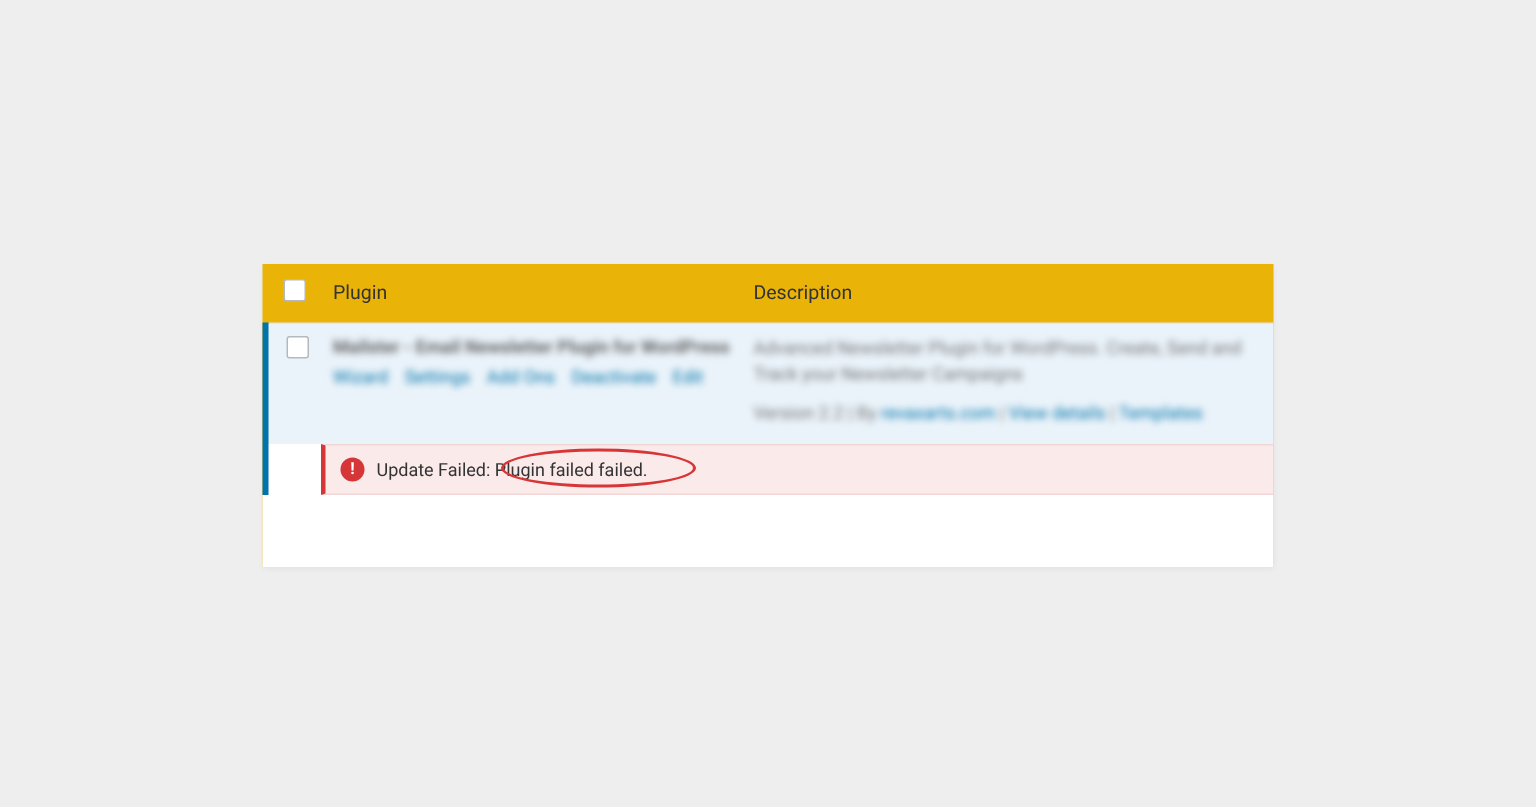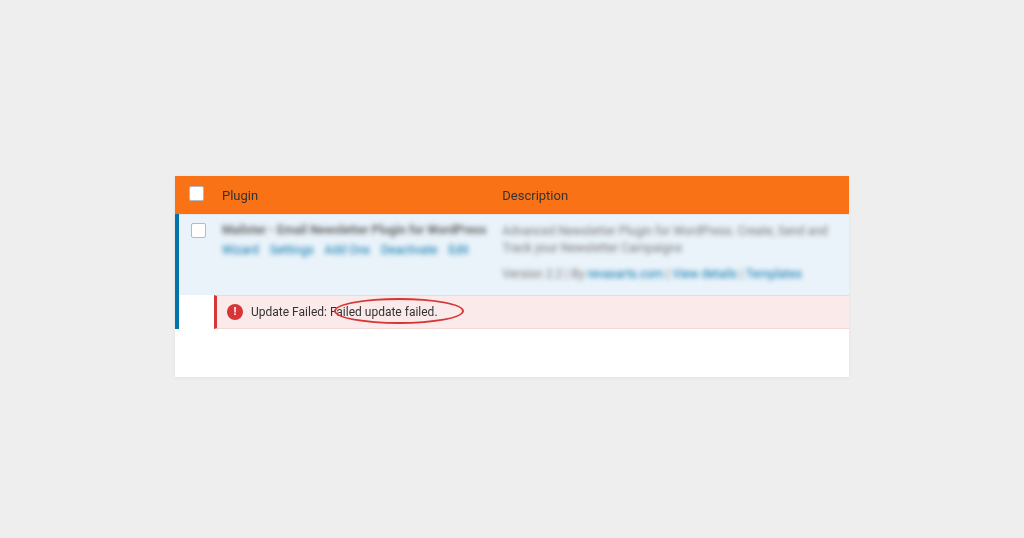--- a/index.html
+++ b/index.html
@@ -9,21 +9,21 @@
     background: #eeeeee;
     font-family: -apple-system, BlinkMacSystemFont, "Segoe UI", Roboto, sans-serif;
     font-size: 13px;
     color: #333;
   }
   .panel {
     position: absolute;
     left: 175px;
     top: 176px;
     width: 674px;
-    background: #f97316;
+    background: #eab308;
     box-shadow: 0 1px 4px rgba(0,0,0,0.05);
   }
   .tbl { width: 100%; border-collapse: collapse; }
   .tbl thead th {
     text-align: left;
     font-weight: 400;
     font-size: 13px;
     color: #333;
     padding: 10px 8px;
     border-bottom: 1px solid #e5e5e5;
@@ -161,21 +161,21 @@
           <div class="desc-meta">
             <span>Version 2.2 | By </span><span class="lnk">revaxarts.com</span><span> | </span><span class="lnk">View details</span><span> | </span><span class="lnk">Templates</span>
           </div>
         </td>
       </tr>
       <tr class="row-error">
         <td class="spacer"></td>
         <td colspan="2">
           <div class="error-bar">
             <span class="error-icon">!</span>
-            <span>Update Failed: Failed update failed.</span>
+            <span>Update Failed: Plugin failed failed.</span>
             <span class="error-callout"></span>
           </div>
         </td>
       </tr>
     </tbody>
   </table>
   <div class="panel-footer"></div>
 </div>
 
 </body></html>

